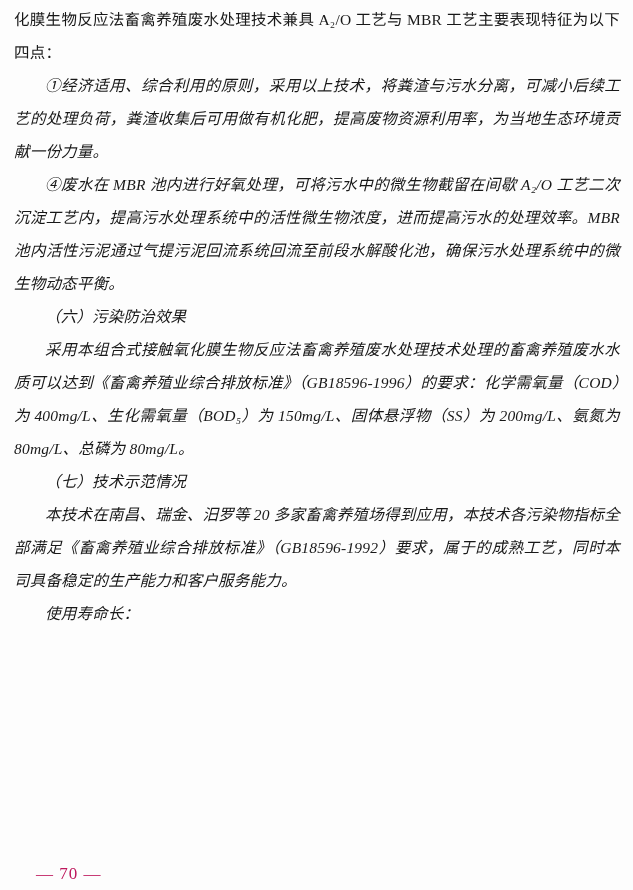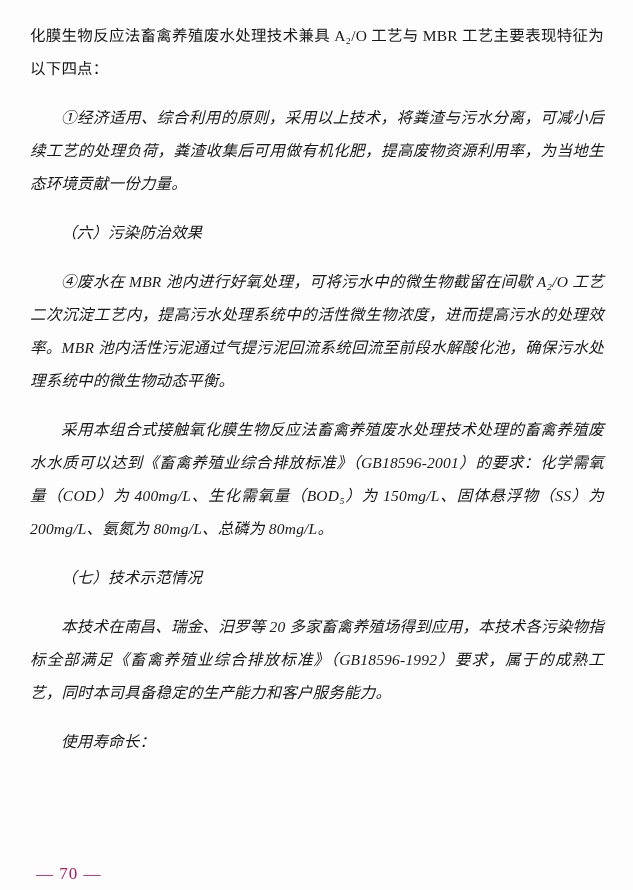--- a/index.html
+++ b/index.html
@@ -16,21 +16,21 @@
     position: relative;
     width: 633px;
     height: 890px;
     box-sizing: border-box;
     background: #fdfdfd;
     padding: 3px 13px 0 14px;
     overflow: hidden;
     color: #181818;
   }
   .body-text p {
-    margin: 16px;
+    margin: 0;
     font-size: 15.5px;
     line-height: 33px;
     text-align: justify;
     letter-spacing: 0.2px;
   }
   .body-text p.indent {
     text-indent: 2em;
     font-style: italic;
   }
   .footer {
@@ -43,21 +43,21 @@
     letter-spacing: 1px;
   }
 </style>
 </head>
 <body>
 
 <div class="page">
   <div class="body-text">
     <p>化膜生物反应法畜禽养殖废水处理技术兼具 A₂/O 工艺与 MBR 工艺主要表现特征为以下四点：</p>
     <p class="indent">①经济适用、综合利用的原则，采用以上技术，将粪渣与污水分离，可减小后续工艺的处理负荷，粪渣收集后可用做有机化肥，提高废物资源利用率，为当地生态环境贡献一份力量。</p>
+    <p class="indent">④废水在 MBR 池内进行好氧处理，可将污水中的微生物截留在间歇 A₂/O 工艺二次沉淀工艺内，提高污水处理系统中的活性微生物浓度，进而提高污水的处理效率。MBR 池内活性污泥通过气提污泥回流系统回流至前段水解酸化池，确保污水处理系统中的微生物动态平衡。</p>
     <p class="indent">（六）污染防治效果</p>
-    <p class="indent">④废水在 MBR 池内进行好氧处理，可将污水中的微生物截留在间歇 A₂/O 工艺二次沉淀工艺内，提高污水处理系统中的活性微生物浓度，进而提高污水的处理效率。MBR 池内活性污泥通过气提污泥回流系统回流至前段水解酸化池，确保污水处理系统中的微生物动态平衡。</p>
-    <p class="indent">采用本组合式接触氧化膜生物反应法畜禽养殖废水处理技术处理的畜禽养殖废水水质可以达到《畜禽养殖业综合排放标准》（GB18596-2001）的要求：化学需氧量（COD）为 400mg/L、生化需氧量（BOD₅）为 150mg/L、固体悬浮物（SS）为 200mg/L、氨氮为 80mg/L、总磷为 80mg/L。</p>
+    <p class="indent">采用本组合式接触氧化膜生物反应法畜禽养殖废水处理技术处理的畜禽养殖废水水质可以达到《畜禽养殖业综合排放标准》（GB18596-1996）的要求：化学需氧量（COD）为 400mg/L、生化需氧量（BOD₅）为 150mg/L、固体悬浮物（SS）为 200mg/L、氨氮为 80mg/L、总磷为 80mg/L。</p>
     <p class="indent">（七）技术示范情况</p>
     <p class="indent">本技术在南昌、瑞金、汨罗等 20 多家畜禽养殖场得到应用，本技术各污染物指标全部满足《畜禽养殖业综合排放标准》（GB18596-1992）要求，属于的成熟工艺，同时本司具备稳定的生产能力和客户服务能力。</p>
     <p class="indent">使用寿命长：</p>
   </div>
   <div class="footer">— 70 —</div>
 </div>
 
 </body></html>

